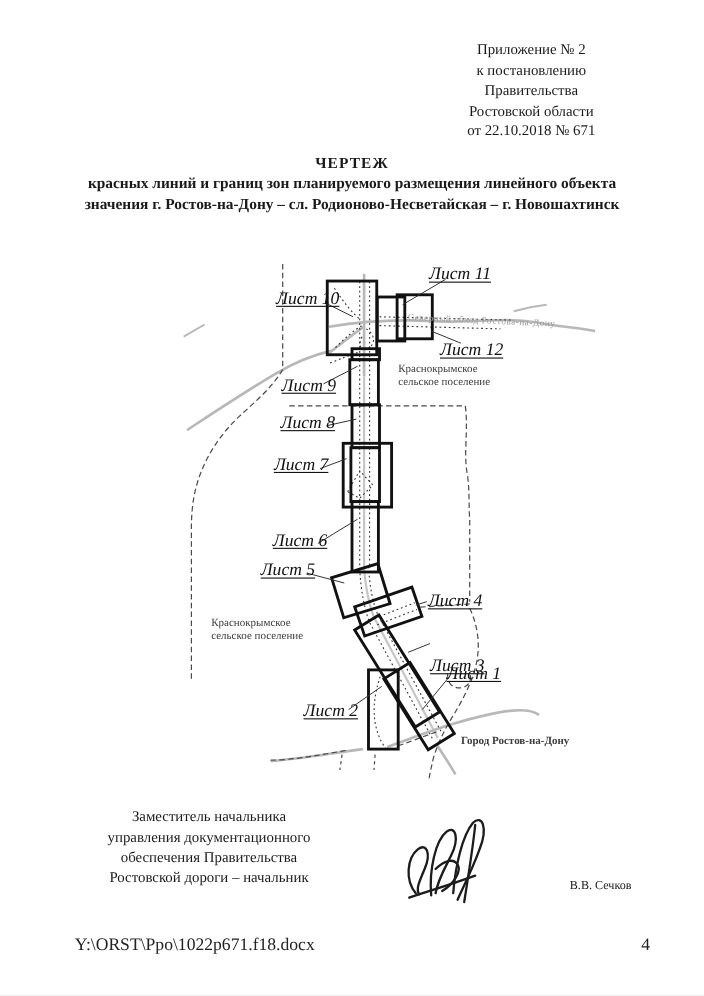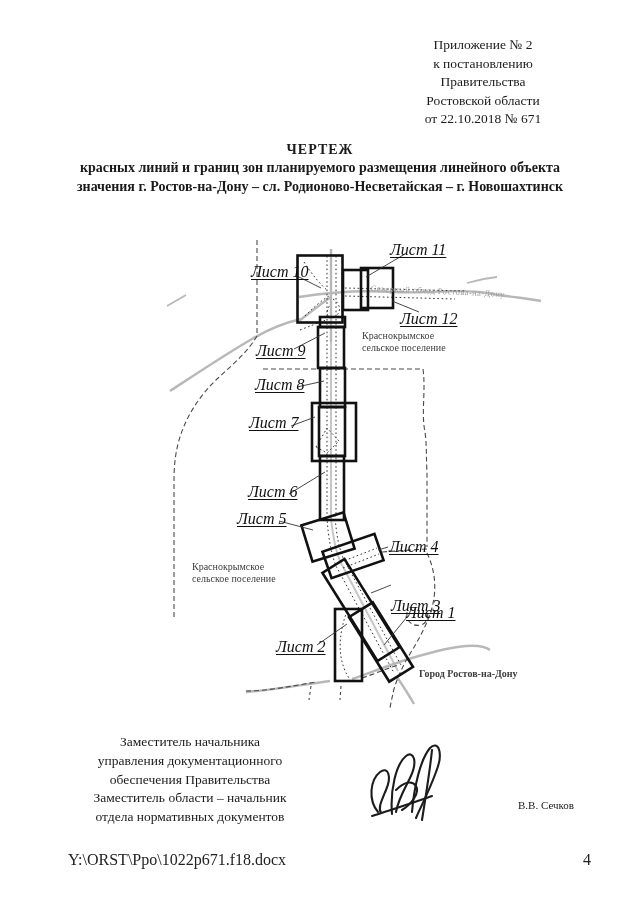--- a/index.html
+++ b/index.html
@@ -154,21 +154,20 @@
     <div>Краснокрымское</div>
     <div>сельское поселение</div>
   </div>
   <div class="area" style="left:419px;top:668px;font-weight:bold;">Город Ростов-на-Дону</div>
   <div class="roadlbl">Северный обход Ростова-на-Дону</div>
 
   <div class="abs signoff">
     <div>Заместитель начальника</div>
     <div>управления документационного</div>
     <div>обеспечения Правительства</div>
-    <div>Заместитель области – начальник</div>
-    <div>отдела нормативных документов</div>
+    <div>Ростовской дороги – начальник</div>
   </div>
   <div class="abs name">В.В. Сечков</div>
 
   <div class="abs foot" style="left:68px;">Y:\ORST\Ppo\1022p671.f18.docx</div>
   <div class="abs foot" style="left:583px;">4</div>
 
 </div>
 
 </body></html>

